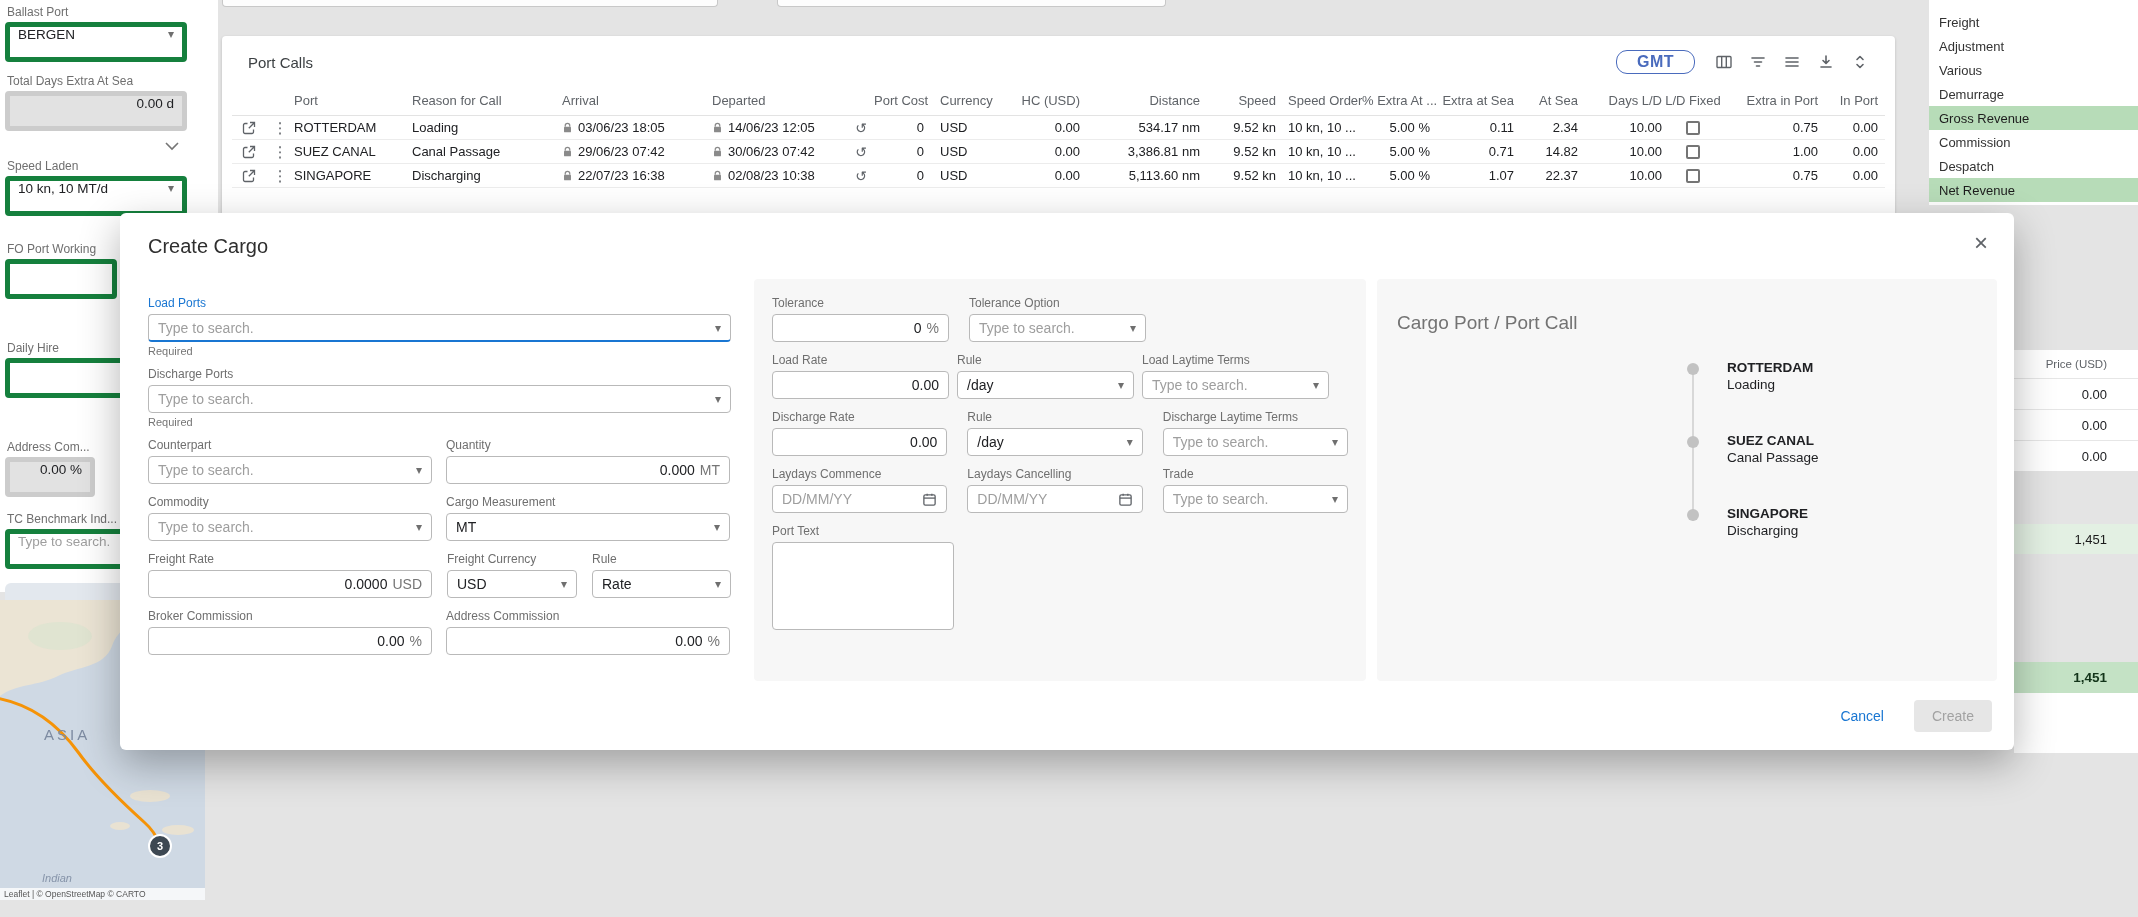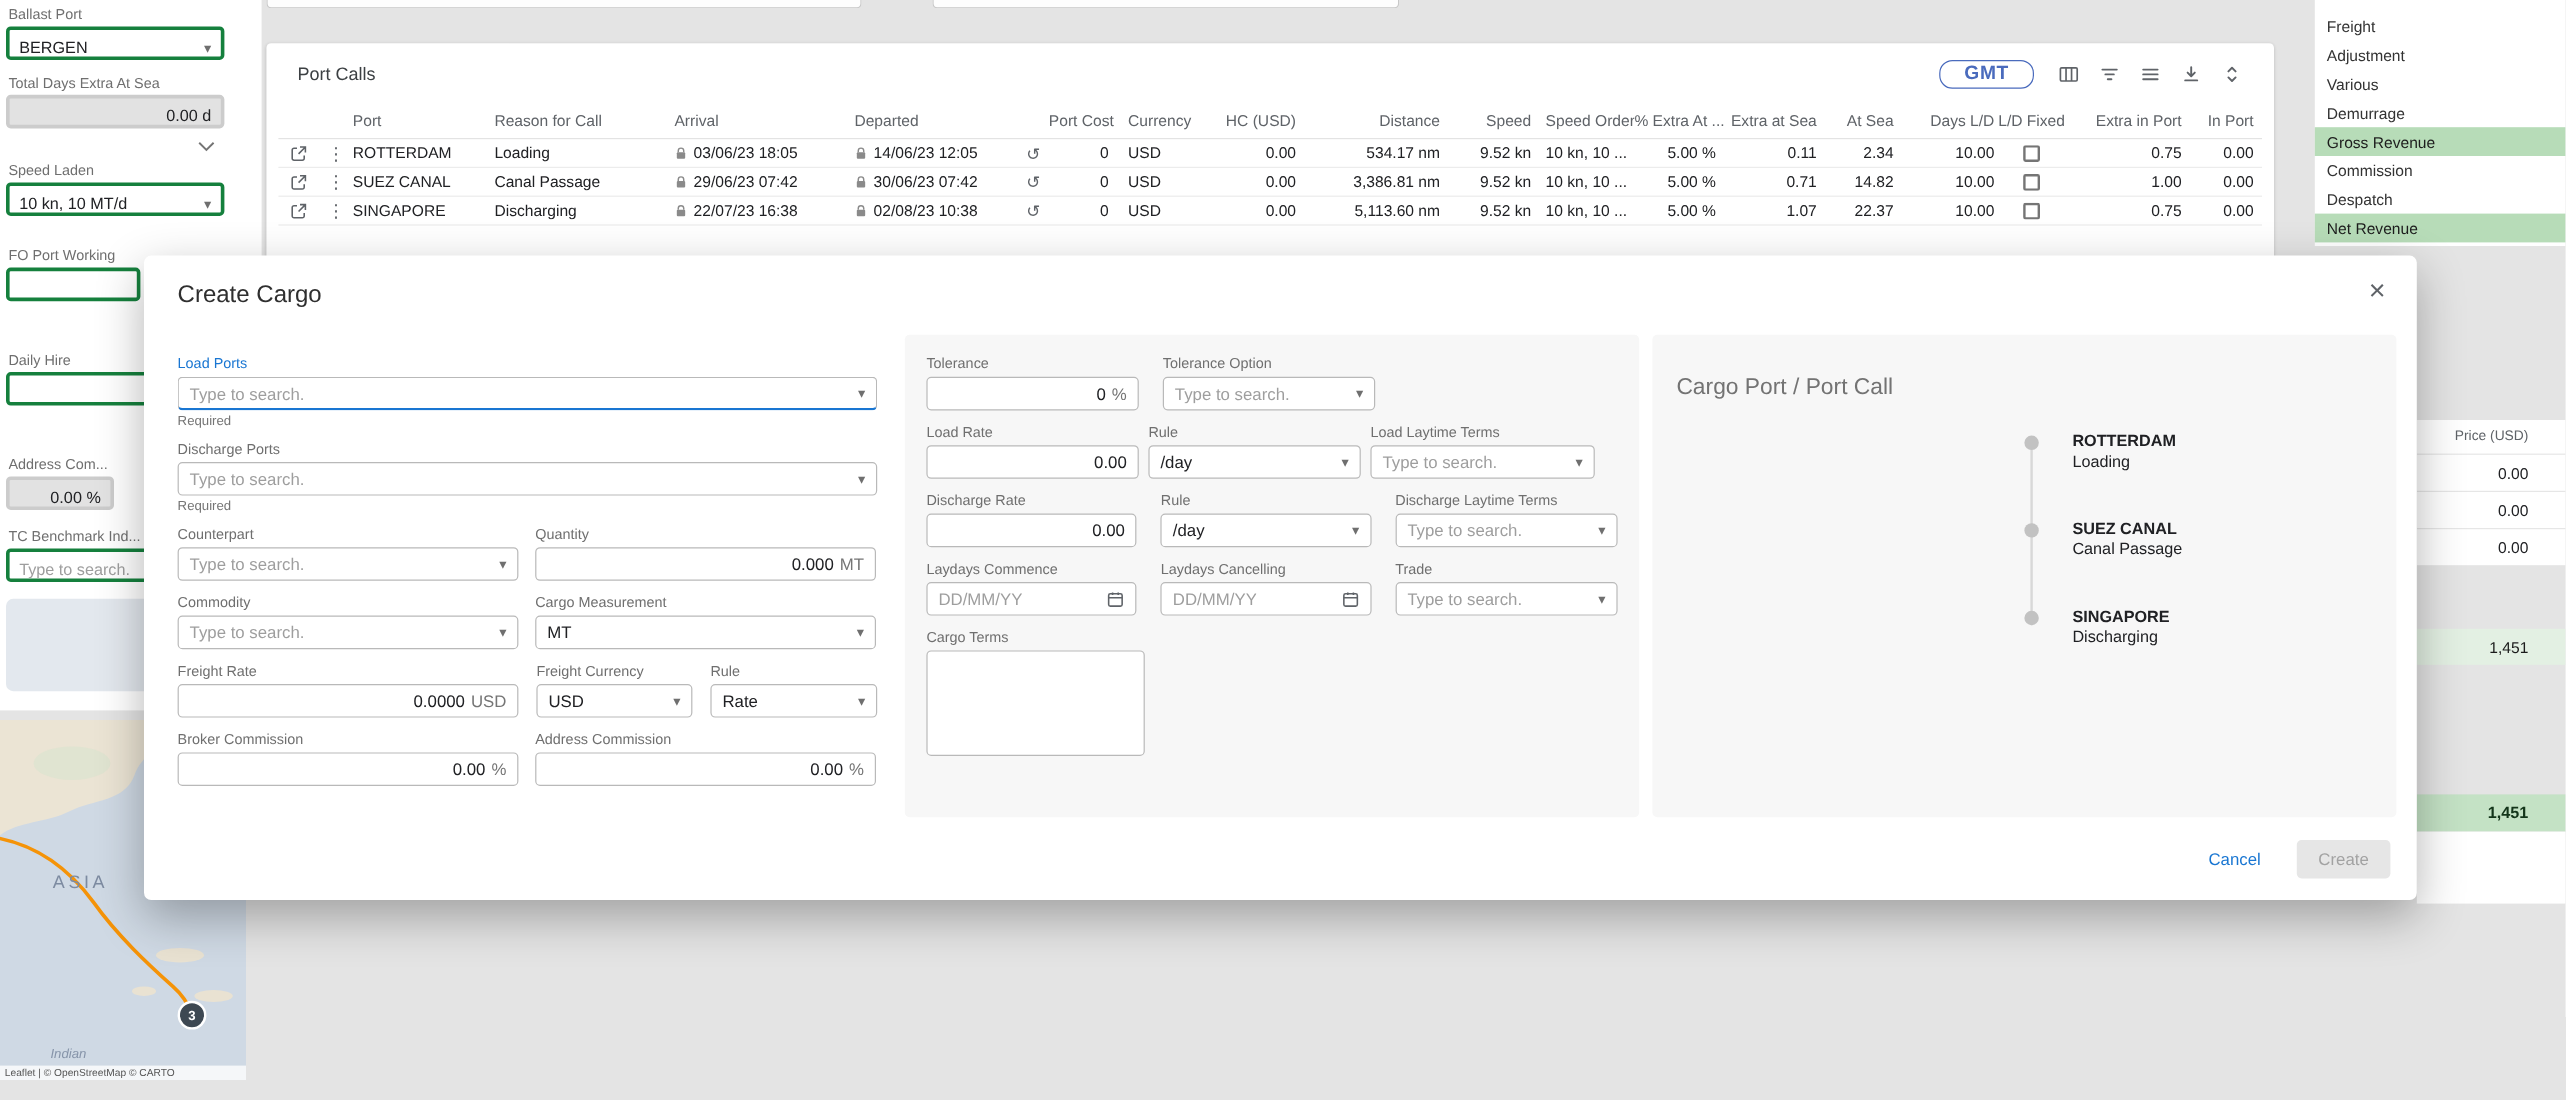--- a/index.html
+++ b/index.html
@@ -3,21 +3,21 @@
 <meta charset="utf-8">
 <style>
   *{box-sizing:border-box;margin:0;padding:0}
   html,body{width:2138px;height:917px;overflow:hidden}
   body{font-family:"Liberation Sans",sans-serif;background:#e4e4e4;position:relative}
   .page{position:relative;width:2138px;height:917px;overflow:hidden}
 
   
   .left-panel{position:absolute;left:0;top:0;width:218px;height:592px;background:#fff;padding:5px 0 0 5px}
   .lp-label{font-size:12px;color:#6f6f6f;margin:0 0 3px 2px;white-space:nowrap;overflow:hidden;width:200px}
-  .lp-box{height:28px;border:3px solid #15803d;border-radius:4px;background:#fff;display:flex;align-items:flex-end;padding:0 8px;font-size:13.5px;color:#202124;width:182px}
+  .lp-box{height:40px;border:5px solid #15803d;border-radius:4px;background:#fff;display:flex;align-items:flex-start;padding:0 8px;font-size:13.5px;color:#202124;width:182px}
   .lp-box.disabled{background:#e2e2e2;border-color:#cccccc;justify-content:flex-end}
   .lp-caret{margin-left:auto;color:#6f6f6f;font-size:12px}
   .lp-ph{color:#9e9e9e;white-space:nowrap;overflow:hidden}
   .lp-chevron{margin:8px 0 6px 160px;height:14px;display:block}
   .lp-grayblock{margin-top:14px;width:198px;height:77px;background:#e3e8ee;border-radius:6px}
   .mt12{margin-top:12px}.mt6{margin-top:6px}.mt26{margin-top:26px}.mt42{margin-top:42px}.mt15{margin-top:15px}
   .w112{width:112px}.w146{width:146px}.w90{width:90px}.w140{width:140px}
 
   
   .map{position:absolute;left:0;top:600px;width:205px;height:300px}
@@ -611,21 +611,21 @@
           <div class="w-m2">
             <div class="flabel">Trade</div>
             <div class="fbox">
               <span class="ph">Type to search.</span>
               <span class="caret">▾</span>
             </div>
           </div>
         </div>
 
         <div>
-          <div class="flabel">Cargo Terms</div>
+          <div class="flabel">Port Text</div>
           <div class="ta-box"></div>
         </div>
       </div>
 
       <div class="m-right">
         <div class="tl-sub">Cargo Port / Port Call</div>
         <div class="tl-list">
   <div class="tl-item">
     <span class="tl-dot"></span>
     <div>

